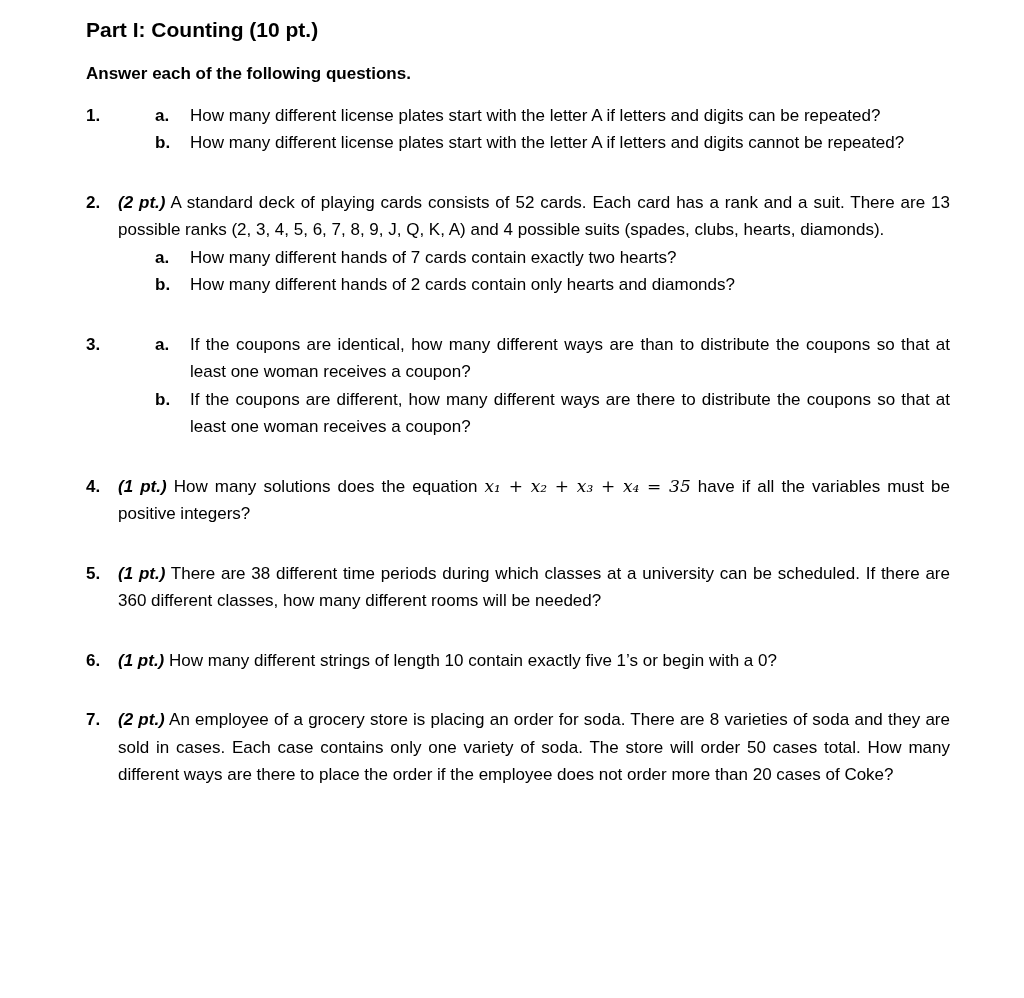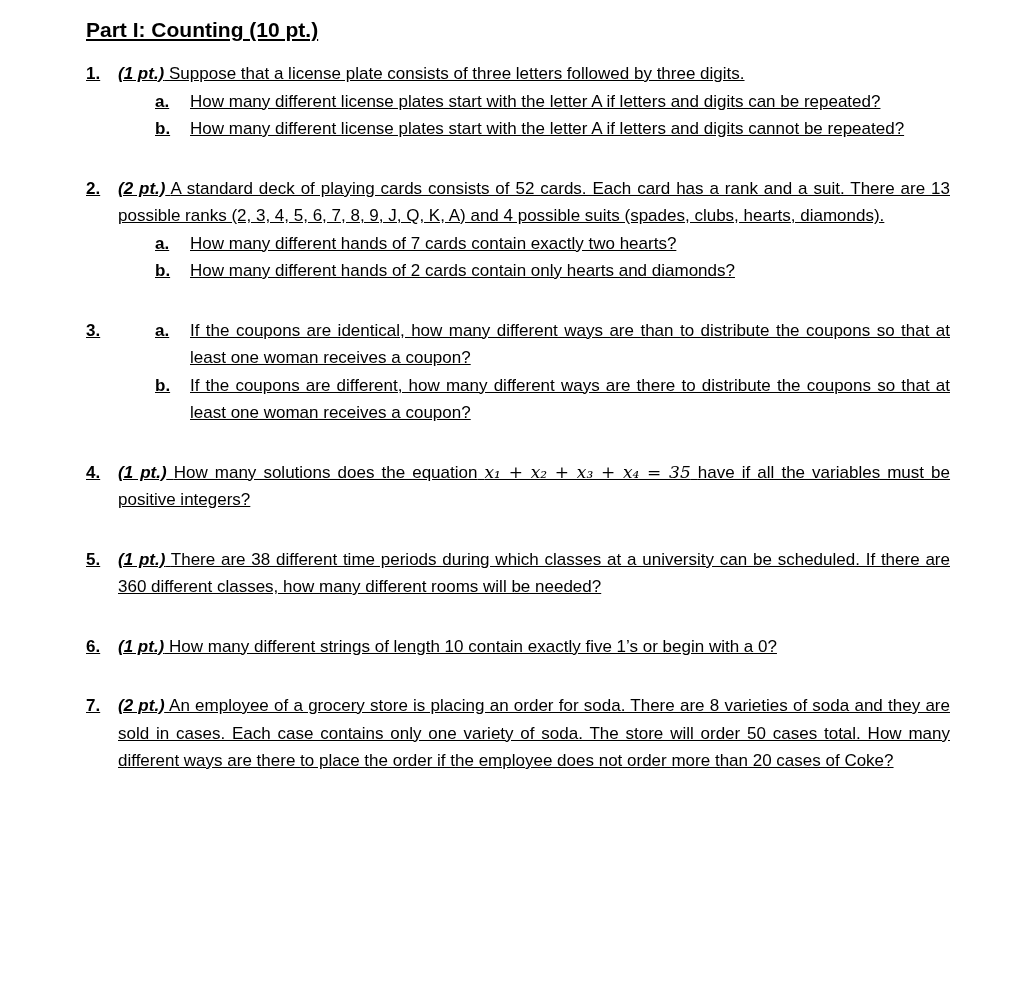--- a/index.html
+++ b/index.html
@@ -8,21 +8,20 @@
     width: 1024px;
     height: 998px;
     overflow: hidden;
     font-family: "Liberation Sans", sans-serif;
     color: #000000;
   }
   .page {
     width: 1024px;
     height: 998px;
     padding: 16px 74px 20px 86px;
-    text-decoration: underline;
   }
   .doc-title {
     font-size: 21px;
     font-weight: bold;
     line-height: 28px;
     margin-bottom: 16px;
   }
   .instructions {
     font-size: 17px;
     font-weight: bold;
@@ -52,25 +51,25 @@
     font-family: "DejaVu Serif", serif;
     font-style: italic;
     margin-top: 12px;
   }
 </style>
 </head>
 <body>
 
 <div class="page">
   <h1 class="doc-title">Part I: Counting (10 pt.)</h1>
+  <p class="instructions">Answer each of the following questions.</p>
   <ol class="questions" id="question-list">
   <li class="question">
     <span class="qnum">1.</span>
     <div class="qbody">
-      <p class="qtext"><b class="pts">(1 pt.)</b> <span>Suppose that a license plate consists of three letters followed by three digits.</span></p>
       <div class="subitems">
   <div class="subitem">
     <span class="subletter">a.</span>
     <p class="subtext">How many different license plates start with the letter A if letters and digits can be repeated?</p>
   </div>
 
   <div class="subitem">
     <span class="subletter">b.</span>
     <p class="subtext">How many different license plates start with the letter A if letters and digits cannot be repeated?</p>
   </div>

